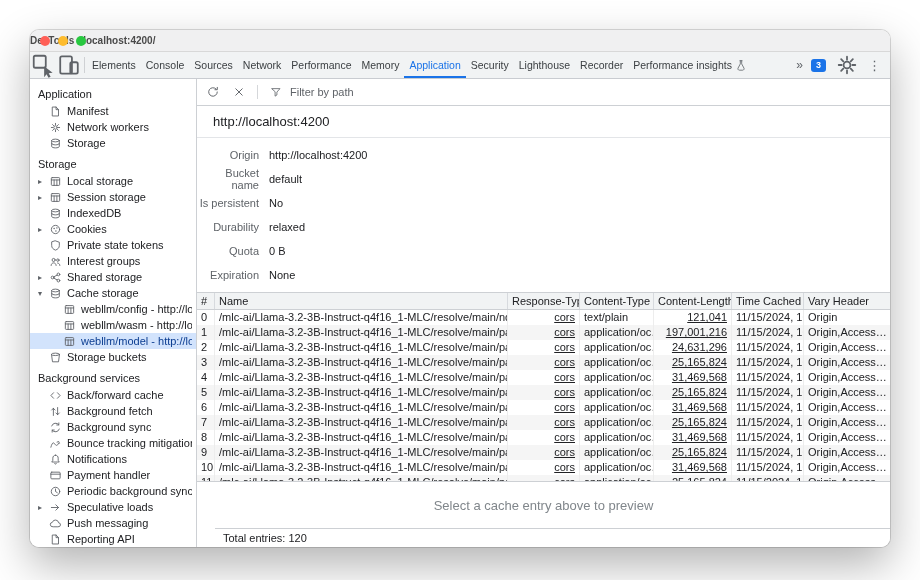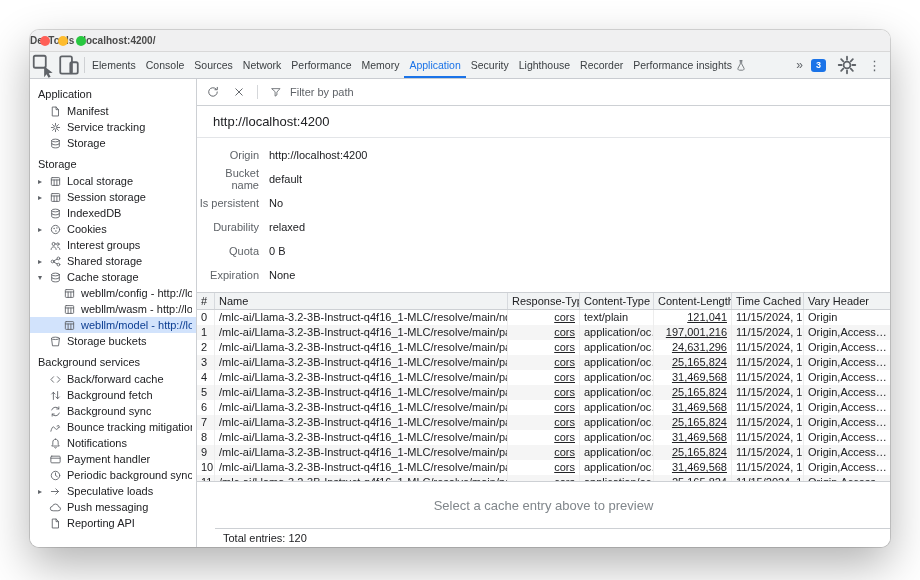--- a/index.html
+++ b/index.html
@@ -186,21 +186,21 @@
           <span class="side-label">Manifest</span>
         </div>
         <div class="side-item">
           <span class="tree-arrow"></span>
           <span class="icon">
             <svg viewBox="0 0 16 16">
               <circle cx="8" cy="8" r="2.1"></circle>
               <path d="M8 2.9v1.8M8 11.3v1.8M13.1 8h-1.8M4.7 8H2.9M11.6 4.4l-1.3 1.3M5.7 10.3l-1.3 1.3M11.6 11.6l-1.3-1.3M5.7 5.7L4.4 4.4"></path>
             </svg>
           </span>
-          <span class="side-label">Service tracking</span>
+          <span class="side-label">Network workers</span>
         </div>
         <div class="side-item">
           <span class="tree-arrow"></span>
           <span class="icon">
             <svg viewBox="0 0 16 16">
               <ellipse cx="8" cy="4.3" rx="4.7" ry="1.7"></ellipse>
               <path d="M3.3 4.3v7.4c0 .9 2.1 1.7 4.7 1.7s4.7-.8 4.7-1.7V4.3"></path>
               <path d="M3.3 8c0 .9 2.1 1.7 4.7 1.7S12.7 8.9 12.7 8"></path>
             </svg>
           </span>
@@ -242,20 +242,29 @@
           <span class="tree-arrow">▸</span>
           <span class="icon">
             <svg viewBox="0 0 16 16">
               <circle cx="8" cy="8" r="5.1"></circle>
               <circle class="f" cx="6.3" cy="6.7" r=".9"></circle>
               <circle class="f" cx="9.7" cy="6" r=".9"></circle>
               <circle class="f" cx="8.5" cy="9.9" r=".9"></circle>
             </svg>
           </span>
           <span class="side-label">Cookies</span>
+        </div>
+        <div class="side-item">
+          <span class="tree-arrow"></span>
+          <span class="icon">
+            <svg viewBox="0 0 16 16">
+              <path d="M8 2.3l4.7 1.7v4.1c0 2.8-1.8 4.5-4.7 5.6-2.9-1.1-4.7-2.8-4.7-5.6V4z"></path>
+            </svg>
+          </span>
+          <span class="side-label">Private state tokens</span>
         </div>
         <div class="side-item">
           <span class="tree-arrow"></span>
           <span class="icon">
             <svg viewBox="0 0 16 16">
               <circle cx="5.7" cy="6.1" r="1.9"></circle>
               <path d="M2.6 12.9c0-1.8 1.4-3.2 3.1-3.2s3.1 1.4 3.1 3.2"></path>
               <circle cx="10.9" cy="6.3" r="1.5"></circle>
               <path d="M10.5 9.8c1.6.2 2.9 1.5 2.9 3.1"></path>
             </svg>

